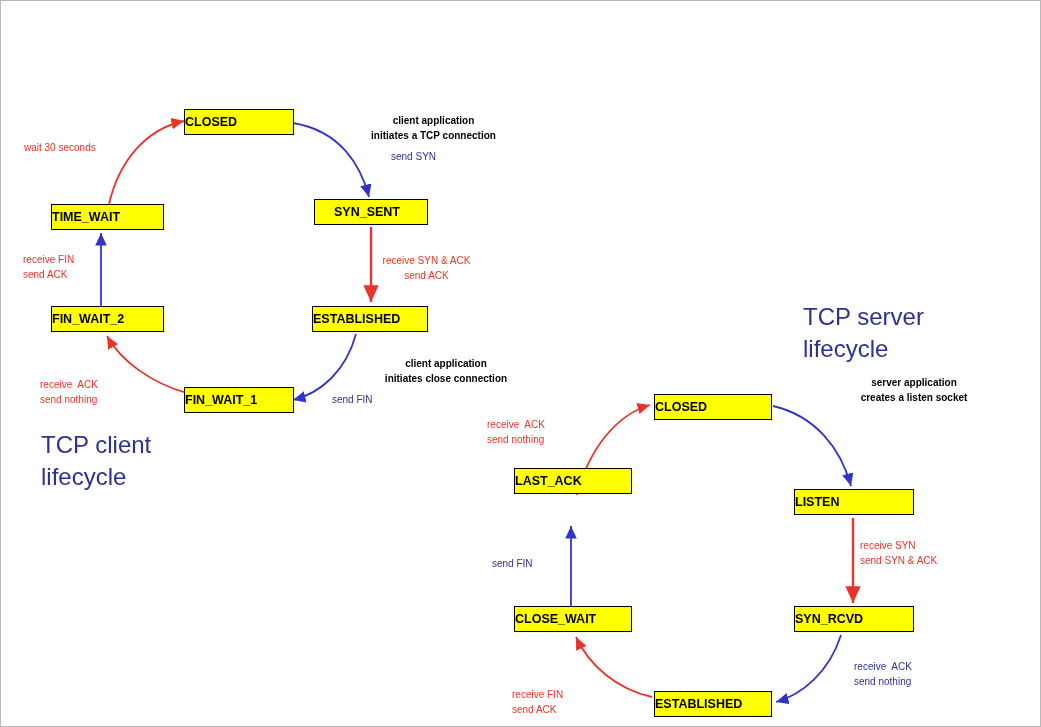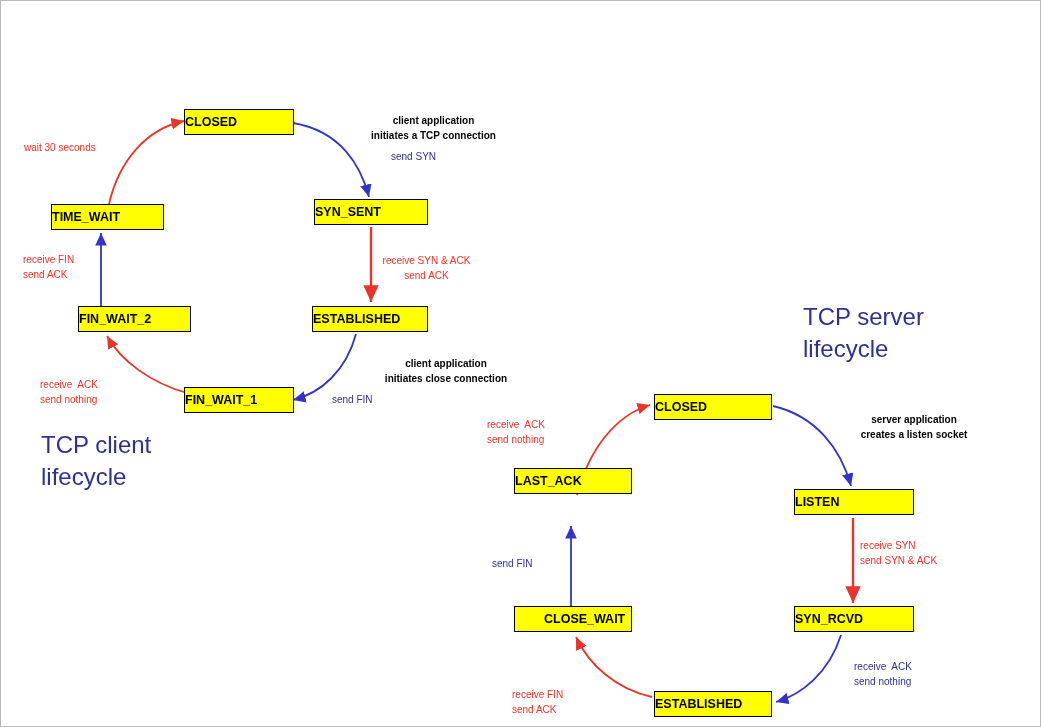--- a/index.html
+++ b/index.html
@@ -97,24 +97,24 @@
     <path d="M840,634 C828,672 800,694 775,701" fill="none" stroke="#3333cc" stroke-width="1.8" marker-end="url(#mb)"></path>
 
     <path d="M651,696 C615,688 588,664 575,636" fill="none" stroke="#e8342a" stroke-width="1.8" marker-end="url(#mr)"></path>
 
     <path d="M570,605 L570,525" fill="none" stroke="#3333cc" stroke-width="1.8" marker-end="url(#mb)"></path>
 
     <path d="M576,494 C588,448 615,414 649,404" fill="none" stroke="#e8342a" stroke-width="1.8" marker-end="url(#mr)"></path>
   </svg>
 
   <div class="state" style="left:183px;top:108px;width:110px;">CLOSED</div>
-  <div class="state" style="left:313px;top:198px;width:114px;">SYN_SENT</div>
+  <div class="state" style="left:313px;top:198px;width:114px;padding-left:19px;">SYN_SENT</div>
   <div class="state" style="left:311px;top:305px;width:116px;">ESTABLISHED</div>
   <div class="state" style="left:183px;top:386px;width:110px;">FIN_WAIT_1</div>
-  <div class="state" style="left:50px;top:305px;width:113px;margin-left:27px;">FIN_WAIT_2</div>
+  <div class="state" style="left:50px;top:305px;width:113px;">FIN_WAIT_2</div>
   <div class="state" style="left:50px;top:203px;width:113px;">TIME_WAIT</div>
 
   <div class="lbl black center" style="left:355px;top:112px;width:155px;">client application
 initiates a TCP connection</div>
   <div class="lbl blue" style="left:371px;top:148px;margin-left:19px;">send SYN</div>
   <div class="lbl red center" style="left:373px;top:252px;width:105px;">receive SYN &amp; ACK
 send ACK</div>
   <div class="lbl black center" style="left:371px;top:355px;width:148px;">client application
 initiates close connection</div>
   <div class="lbl blue" style="left:331px;top:391px;">send FIN</div>
@@ -124,24 +124,24 @@
 send ACK</div>
   <div class="lbl red" style="left:23px;top:139px;">wait 30 seconds</div>
 
   <div class="lifecycle" style="left:40px;top:428px;">TCP client
 lifecycle</div>
 
   <div class="state" style="left:653px;top:393px;width:118px;">CLOSED</div>
   <div class="state" style="left:793px;top:488px;width:120px;">LISTEN</div>
   <div class="state" style="left:793px;top:605px;width:120px;">SYN_RCVD</div>
   <div class="state" style="left:653px;top:690px;width:118px;">ESTABLISHED</div>
-  <div class="state" style="left:513px;top:605px;width:118px;padding-left:29px;">CLOSE_WAIT</div>
+  <div class="state" style="left:513px;top:605px;width:118px;">CLOSE_WAIT</div>
   <div class="state" style="left:513px;top:467px;width:118px;">LAST_ACK</div>
 
-  <div class="lbl black center" style="left:839px;top:411px;width:148px;">server application
+  <div class="lbl black center" style="left:839px;top:374px;width:148px;">server application
 creates a listen socket</div>
   <div class="lbl red" style="left:859px;top:537px;">receive SYN
 send SYN &amp; ACK</div>
   <div class="lbl blue" style="left:853px;top:658px;">receive  ACK
 send nothing</div>
   <div class="lbl red" style="left:511px;top:686px;">receive FIN
 send ACK</div>
   <div class="lbl blue" style="left:491px;top:555px;">send FIN</div>
   <div class="lbl red" style="left:486px;top:416px;">receive  ACK
 send nothing</div>

